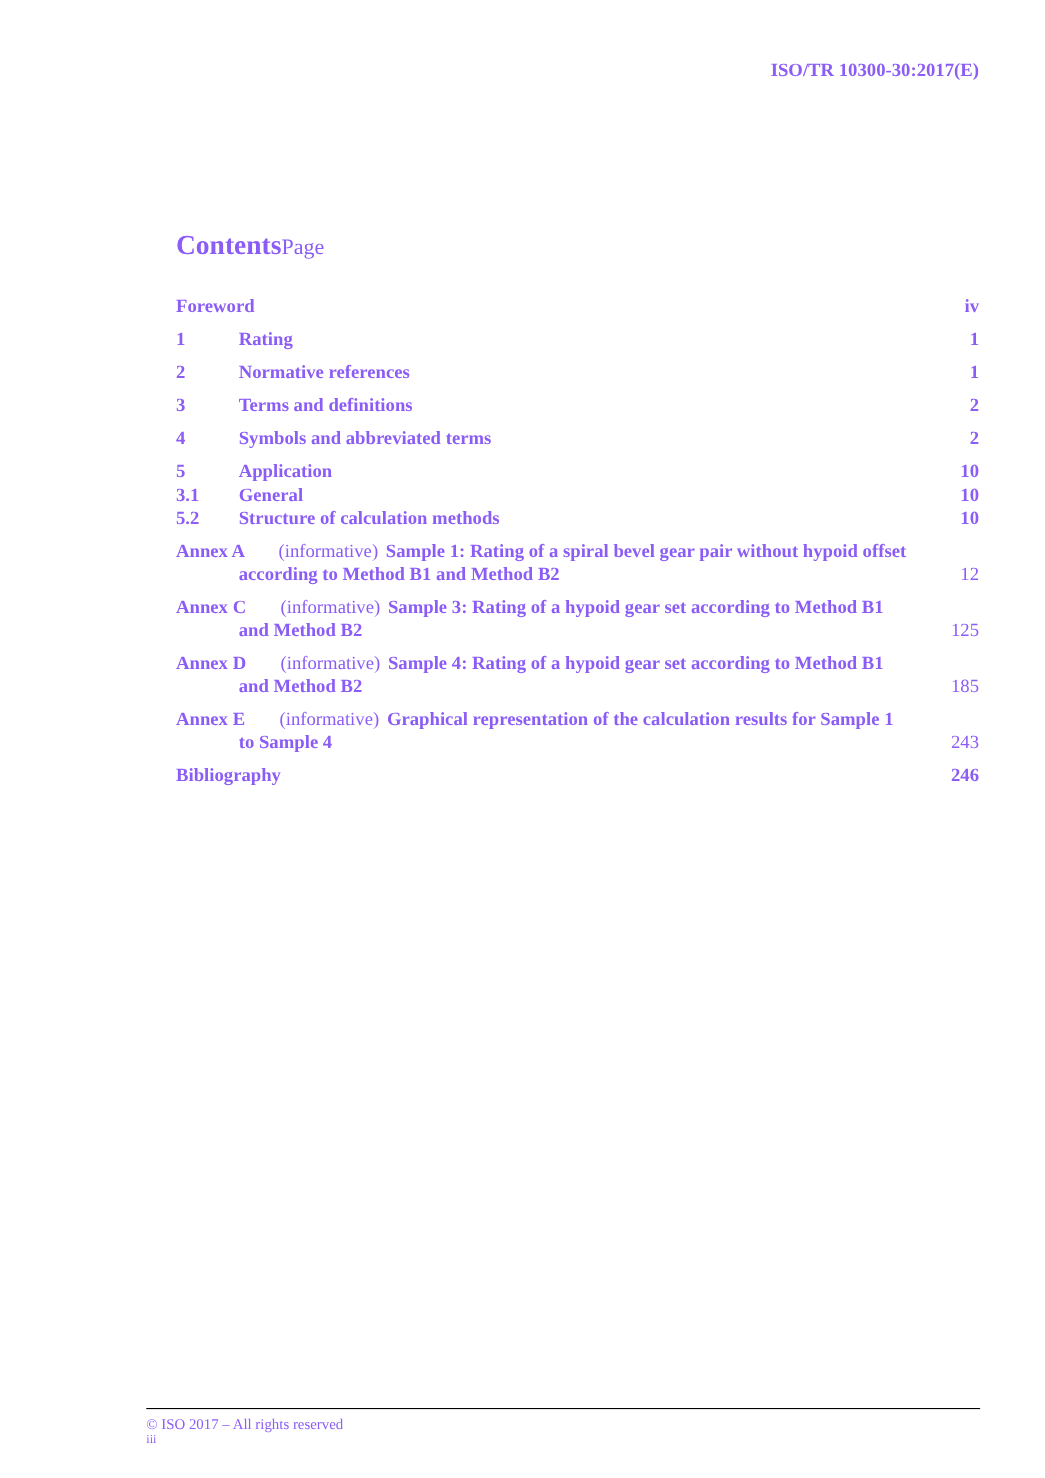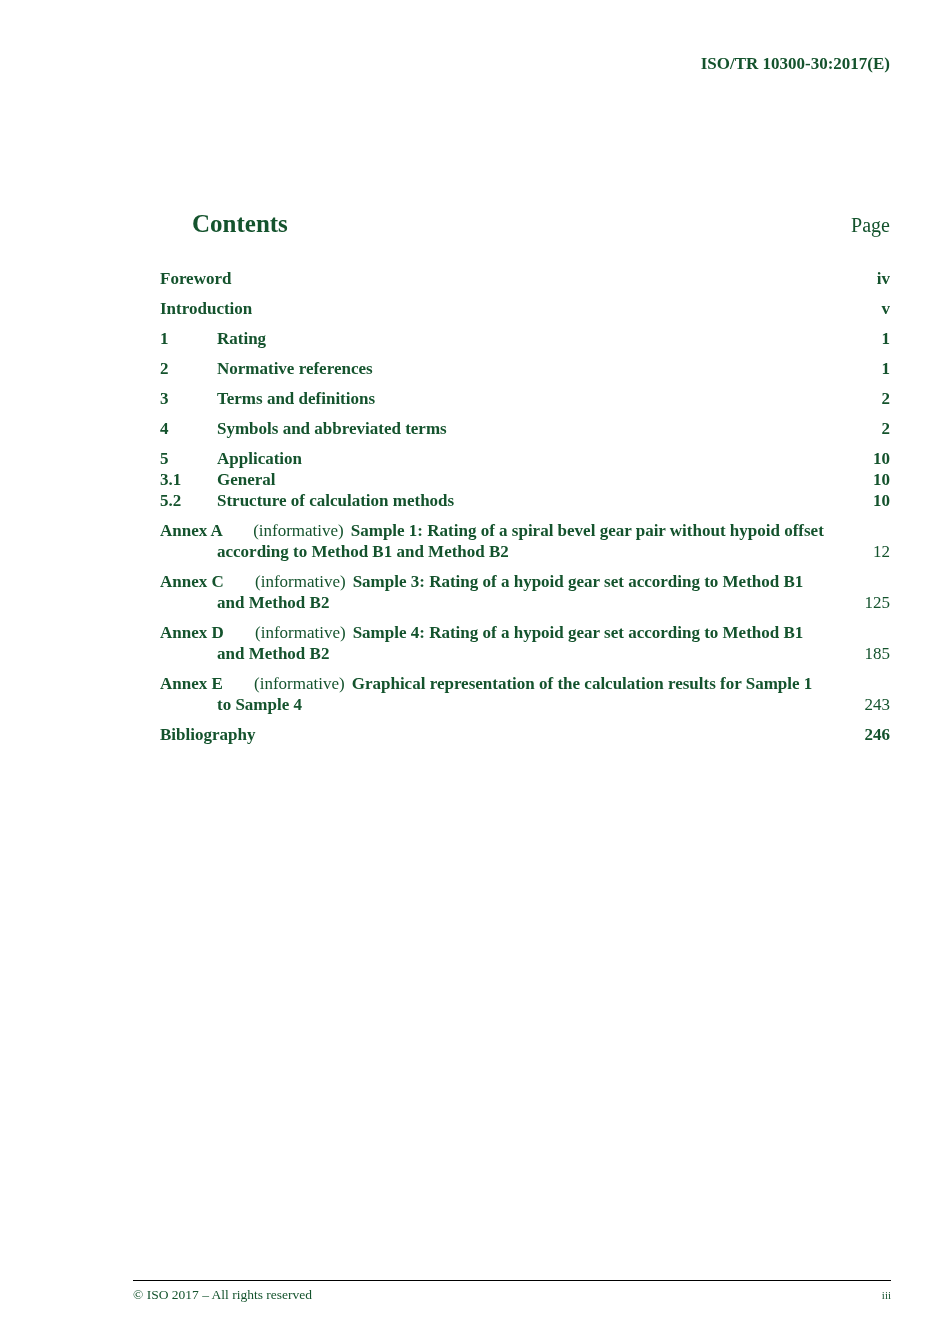--- a/index.html
+++ b/index.html
@@ -1,40 +1,39 @@
 <!DOCTYPE html>
 <html><head>
 <meta charset="utf-8">
 <style>
   * { margin:0; padding:0; box-sizing:border-box; }
   html,body { background:#ffffff; }
   .page {
     position:relative;
     width:950px; height:1344px;
     background:#ffffff;
-    color:#14532d;
+    color:#8b5cf6;
     font-family:"Liberation Serif","DejaVu Serif",serif;
     overflow:hidden;
   }
   .doc-ref {
     position:absolute;
     top:54px; right:60px;
     font-size:17px;
     font-weight:bold;
   }
   .content {
     position:absolute;
     left:160px; top:210px;
     width:730px;
   }
   .toc-head {
     display:flex;
-    justify-content:space-between;
+    justify-content:flex-start;
     align-items:baseline;
-    margin-left:32px;
   }
   .toc-title { font-size:25px; font-weight:bold; }
   .toc-page-label { font-size:20px; font-weight:normal; }
   .toc-list {
     margin-top:30px;
     font-size:17px;
     line-height:21px;
   }
   .entry {
     display:flex;
@@ -68,20 +67,21 @@
   }
   .footer {
     position:absolute;
     left:133px; right:59px;
     top:1280px;
     border-top:1px solid #000;
     padding-top:6px;
     display:flex;
     justify-content:space-between;
     align-items:baseline;
+    flex-direction:column;
   }
   .footer-copyright { font-size:13.5px; }
   .footer-page { font-size:11px; }
 </style>
 </head>
 <body>
 
 <div class="page">
 
   <div class="doc-ref">ISO/TR 10300-30:2017(E)</div>
@@ -93,24 +93,20 @@
       <span class="toc-page-label">Page</span>
     </div>
 
     <div class="toc-list">
 
       <div class="entry">
         <span class="etitle">Foreword</span>
         <span class="pg">iv</span>
       </div>
 
-      <div class="entry">
-        <span class="etitle">Introduction</span>
-        <span class="pg">v</span>
-      </div>
 
       <div class="entry">
         <span class="num">1</span>
         <span class="etitle">Rating</span>
         <span class="pg">1</span>
       </div>
 
       <div class="entry">
         <span class="num">2</span>
         <span class="etitle">Normative references</span>

